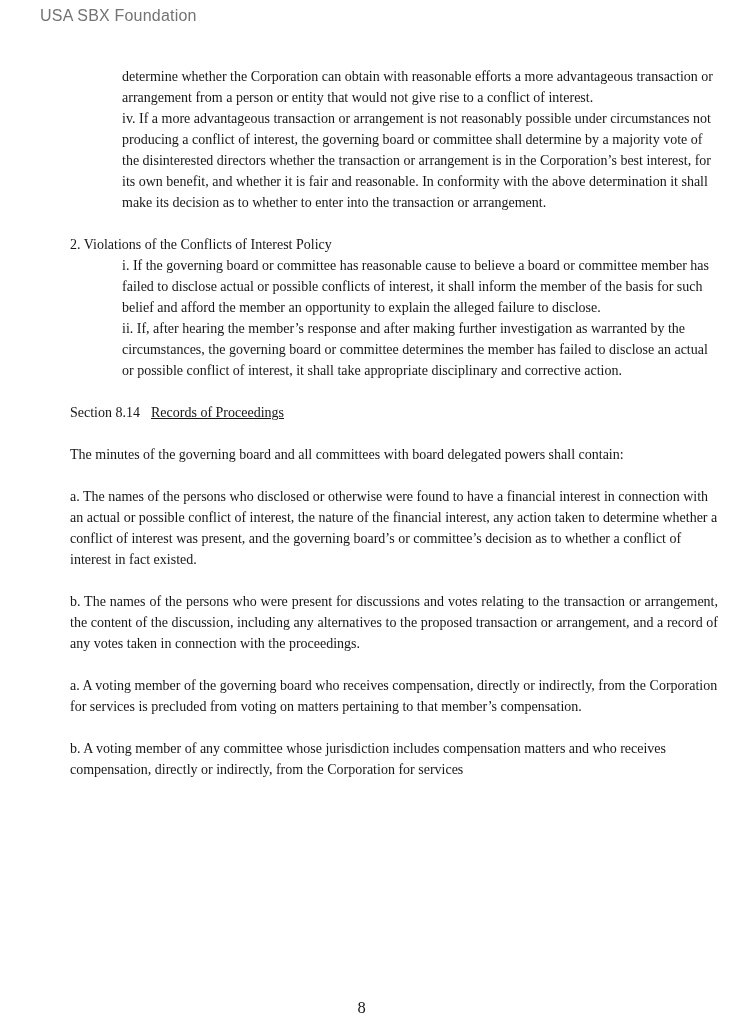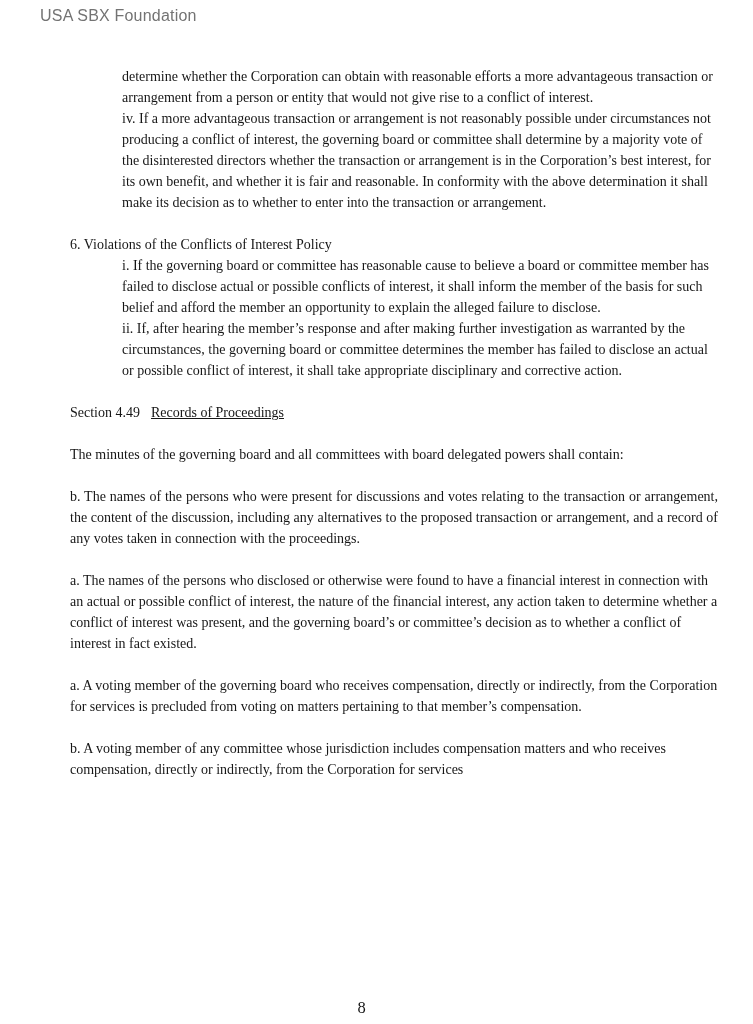--- a/index.html
+++ b/index.html
@@ -53,33 +53,33 @@
 <body>
 
 <div class="running-header">USA SBX Foundation</div>
 
 <div class="doc-body">
 
   <p class="indent">determine whether the Corporation can obtain with reasonable efforts a more advantageous transaction or arrangement from a person or entity that would not give rise to a conflict of interest.</p>
 
   <p class="indent">iv. If a more advantageous transaction or arrangement is not reasonably possible under circumstances not producing a conflict of interest, the governing board or committee shall determine by a majority vote of the disinterested directors whether the transaction or arrangement is in the Corporation’s best interest, for its own benefit, and whether it is fair and reasonable. In conformity with the above determination it shall make its decision as to whether to enter into the transaction or arrangement.</p>
 
-  <p class="gap">6. Violations of the Conflicts of Interest Policy</p>
+  <p class="gap">2. Violations of the Conflicts of Interest Policy</p>
 
   <p class="indent">i. If the governing board or committee has reasonable cause to believe a board or committee member has failed to disclose actual or possible conflicts of interest, it shall inform the member of the basis for such belief and afford the member an opportunity to explain the alleged failure to disclose.</p>
 
   <p class="indent">ii. If, after hearing the member’s response and after making further investigation as warranted by the circumstances, the governing board or committee determines the member has failed to disclose an actual or possible conflict of interest, it shall take appropriate disciplinary and corrective action.</p>
 
-  <p class="gap section-heading"><span class="section-label">Section 4.49</span><span class="section-title">Records of Proceedings</span></p>
+  <p class="gap section-heading"><span class="section-label">Section 8.14</span><span class="section-title">Records of Proceedings</span></p>
 
   <p class="gap">The minutes of the governing board and all committees with board delegated powers shall contain:</p>
 
+  <p class="gap">a. The names of the persons who disclosed or otherwise were found to have a financial interest in connection with an actual or possible conflict of interest, the nature of the financial interest, any action taken to determine whether a conflict of interest was present, and the governing board’s or committee’s decision as to whether a conflict of interest in fact existed.</p>
+
   <p class="gap justify">b. The names of the persons who were present for discussions and votes relating to the transaction or arrangement, the content of the discussion, including any alternatives to the proposed transaction or arrangement, and a record of any votes taken in connection with the proceedings.</p>
-
-  <p class="gap">a. The names of the persons who disclosed or otherwise were found to have a financial interest in connection with an actual or possible conflict of interest, the nature of the financial interest, any action taken to determine whether a conflict of interest was present, and the governing board’s or committee’s decision as to whether a conflict of interest in fact existed.</p>
 
 
   <p class="gap">a. A voting member of the governing board who receives compensation, directly or indirectly, from the Corporation for services is precluded from voting on matters pertaining to that member’s compensation.</p>
 
   <p class="gap">b. A voting member of any committee whose jurisdiction includes compensation matters and who receives compensation, directly or indirectly, from the Corporation for services</p>
 
 </div>
 
 <div class="page-number">8</div>
 

